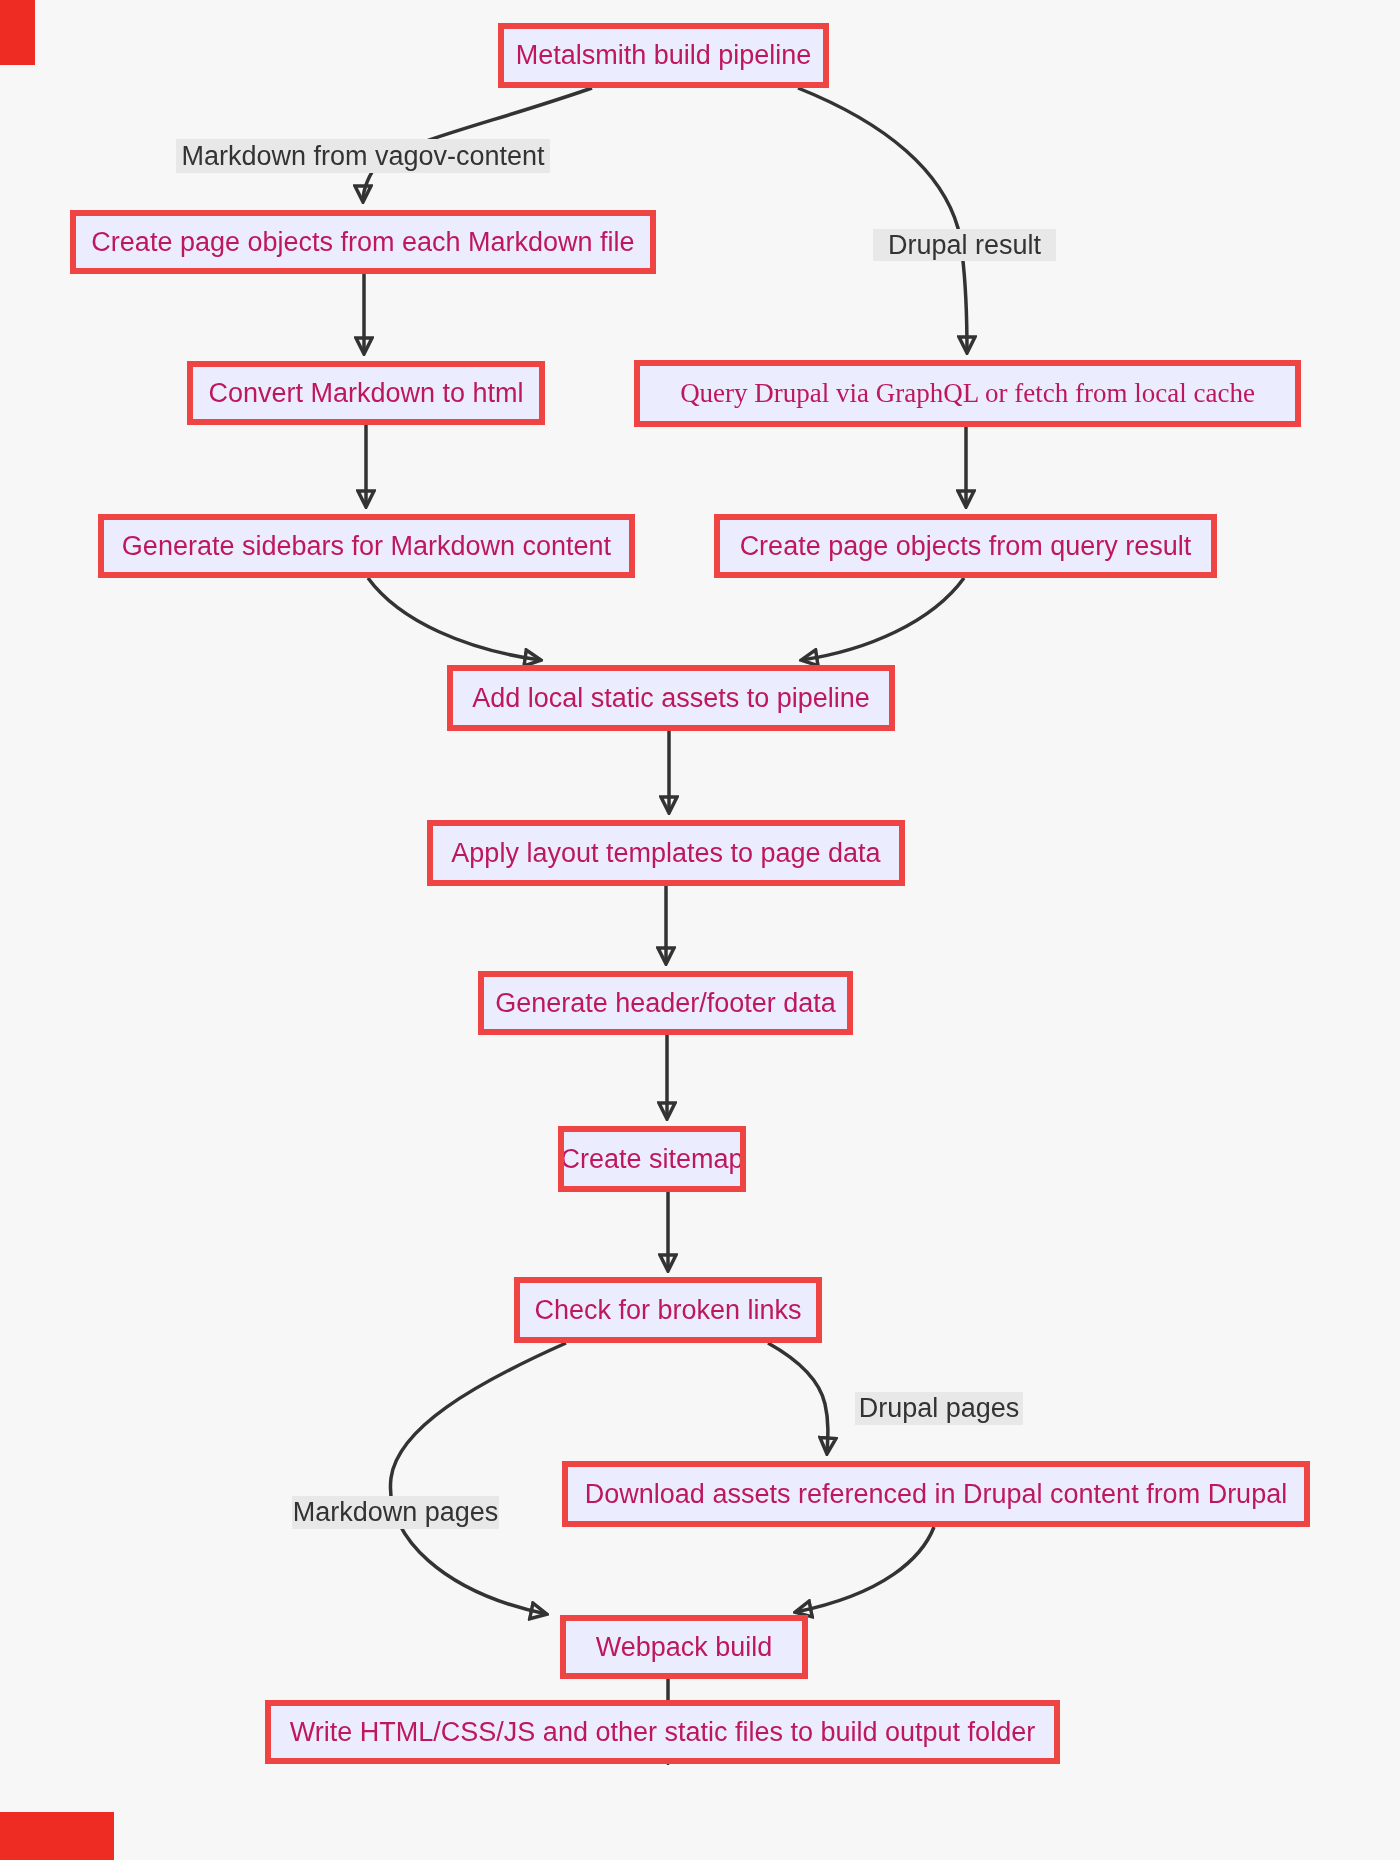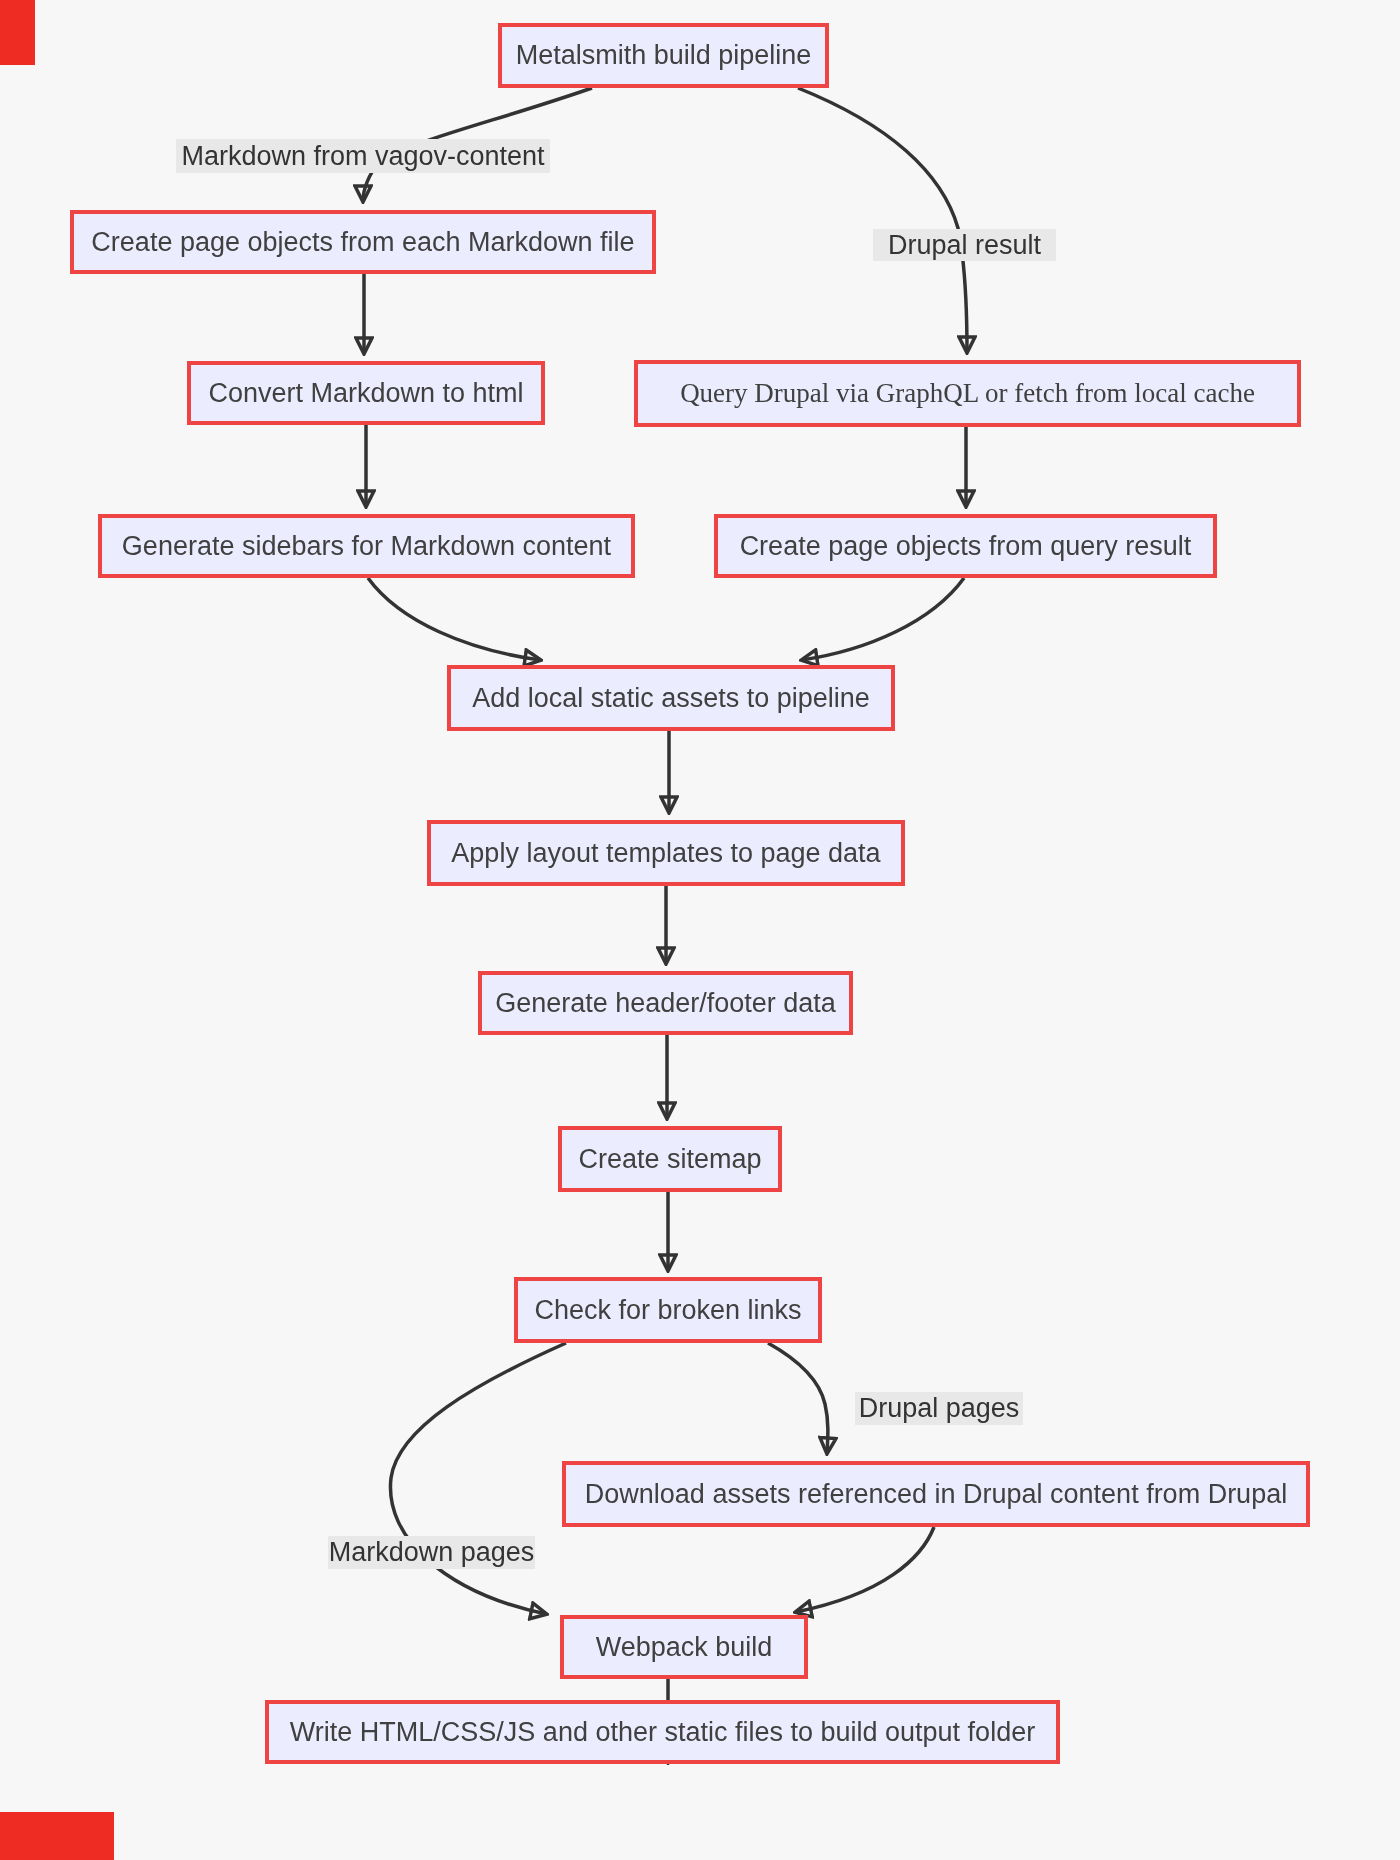--- a/index.html
+++ b/index.html
@@ -8,24 +8,24 @@
     background:#f7f7f8;
     font-family:"Liberation Sans","DejaVu Sans",sans-serif;
     overflow:hidden;
   }
   .canvas{position:relative;width:1400px;height:1860px;}
   .edge-layer{position:absolute;left:0;top:0;width:1400px;height:1860px;}
   .edge-layer path{stroke:#333333;stroke-width:3.5;fill:none;}
   .node{
     position:absolute;
     background:#ECECFF;
-    border:4px solid #ef4444;
+    border:6px solid #ef4444;
     box-sizing:border-box;
     display:flex;align-items:center;justify-content:center;
-    color:#404040;
+    color:#be185d;
     font-size:27px;
     white-space:nowrap;
     overflow:hidden;
     padding:0 10px;
   }
   .edge-label{
     position:absolute;
     background:#e8e8e8;
     color:#333333;
     font-size:27px;
@@ -60,32 +60,32 @@
     <path d="M 668 1192 L 668 1270" marker-end="url(#arrow)"></path>
     <path d="M 768 1343 C 802 1362, 820 1382, 825 1404 C 829 1421, 828 1437, 827 1453" marker-end="url(#arrow)"></path>
     <path d="M 566 1343 C 474 1384, 398 1428, 391 1478 C 384 1538, 446 1593, 546 1614" marker-end="url(#arrow)"></path>
     <path d="M 934 1527 C 922 1558, 884 1594, 796 1612" marker-end="url(#arrow)"></path>
     <path d="M 668 1679 L 668 1762" marker-end="url(#arrow)"></path>
   </svg>
 
   <div class="edge-label" style="left:176px;top:139px;width:374px;height:34px;">Markdown from vagov-content</div>
   <div class="edge-label" style="left:873px;top:229px;width:183px;height:32px;">Drupal result</div>
   <div class="edge-label" style="left:855px;top:1392px;width:168px;height:33px;">Drupal pages</div>
-  <div class="edge-label" style="left:292px;top:1536px;width:207px;height:33px;margin-left:36px;">Markdown pages</div>
+  <div class="edge-label" style="left:292px;top:1496px;width:207px;height:33px;">Markdown pages</div>
 
   <div class="node" style="left:498px;top:23px;width:331px;height:65px;">Metalsmith build pipeline</div>
   <div class="node" style="left:70px;top:210px;width:586px;height:64px;">Create page objects from each Markdown file</div>
   <div class="node" style="left:187px;top:361px;width:358px;height:64px;">Convert Markdown to html</div>
   <div class="node" style="left:634px;top:360px;width:667px;height:67px;font-family:Liberation Serif, serif;">Query Drupal via GraphQL or fetch from local cache</div>
   <div class="node" style="left:98px;top:514px;width:537px;height:64px;">Generate sidebars for Markdown content</div>
   <div class="node" style="left:714px;top:514px;width:503px;height:64px;">Create page objects from query result</div>
   <div class="node" style="left:447px;top:665px;width:448px;height:66px;">Add local static assets to pipeline</div>
   <div class="node" style="left:427px;top:820px;width:478px;height:66px;">Apply layout templates to page data</div>
   <div class="node" style="left:478px;top:971px;width:375px;height:64px;">Generate header/footer data</div>
-  <div class="node" style="left:558px;top:1126px;width:224px;height:66px;">Create sitemap</div>
+  <div class="node" style="left:558px;top:1126px;width:188px;height:66px;">Create sitemap</div>
   <div class="node" style="left:514px;top:1277px;width:308px;height:66px;">Check for broken links</div>
   <div class="node" style="left:562px;top:1461px;width:748px;height:66px;">Download assets referenced in Drupal content from Drupal</div>
   <div class="node" style="left:560px;top:1615px;width:248px;height:64px;">Webpack build</div>
   <div class="node" style="left:265px;top:1700px;width:795px;height:64px;">Write HTML/CSS/JS and other static files to build output folder</div>
 
   <div class="artifact" style="left:0;top:0;width:35px;height:65px;background:#ee2c24;"></div>
   <div class="artifact" style="left:0;top:1812px;width:114px;height:48px;background:#ee2c24;"></div>
 
 </div>
 

